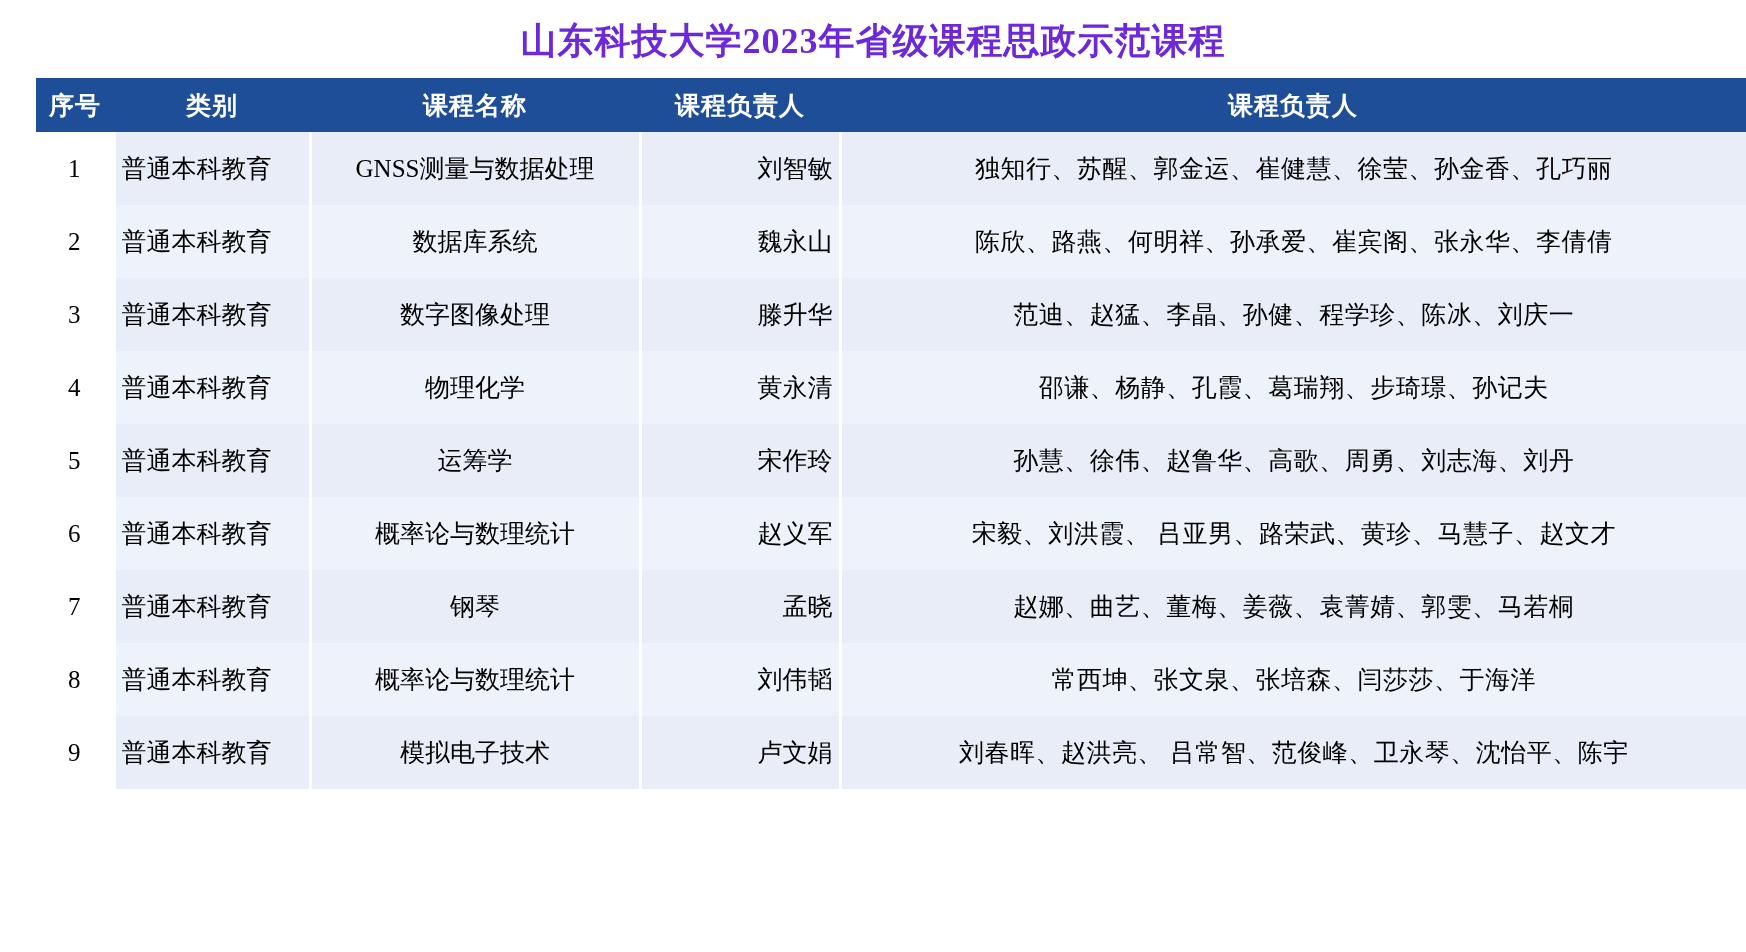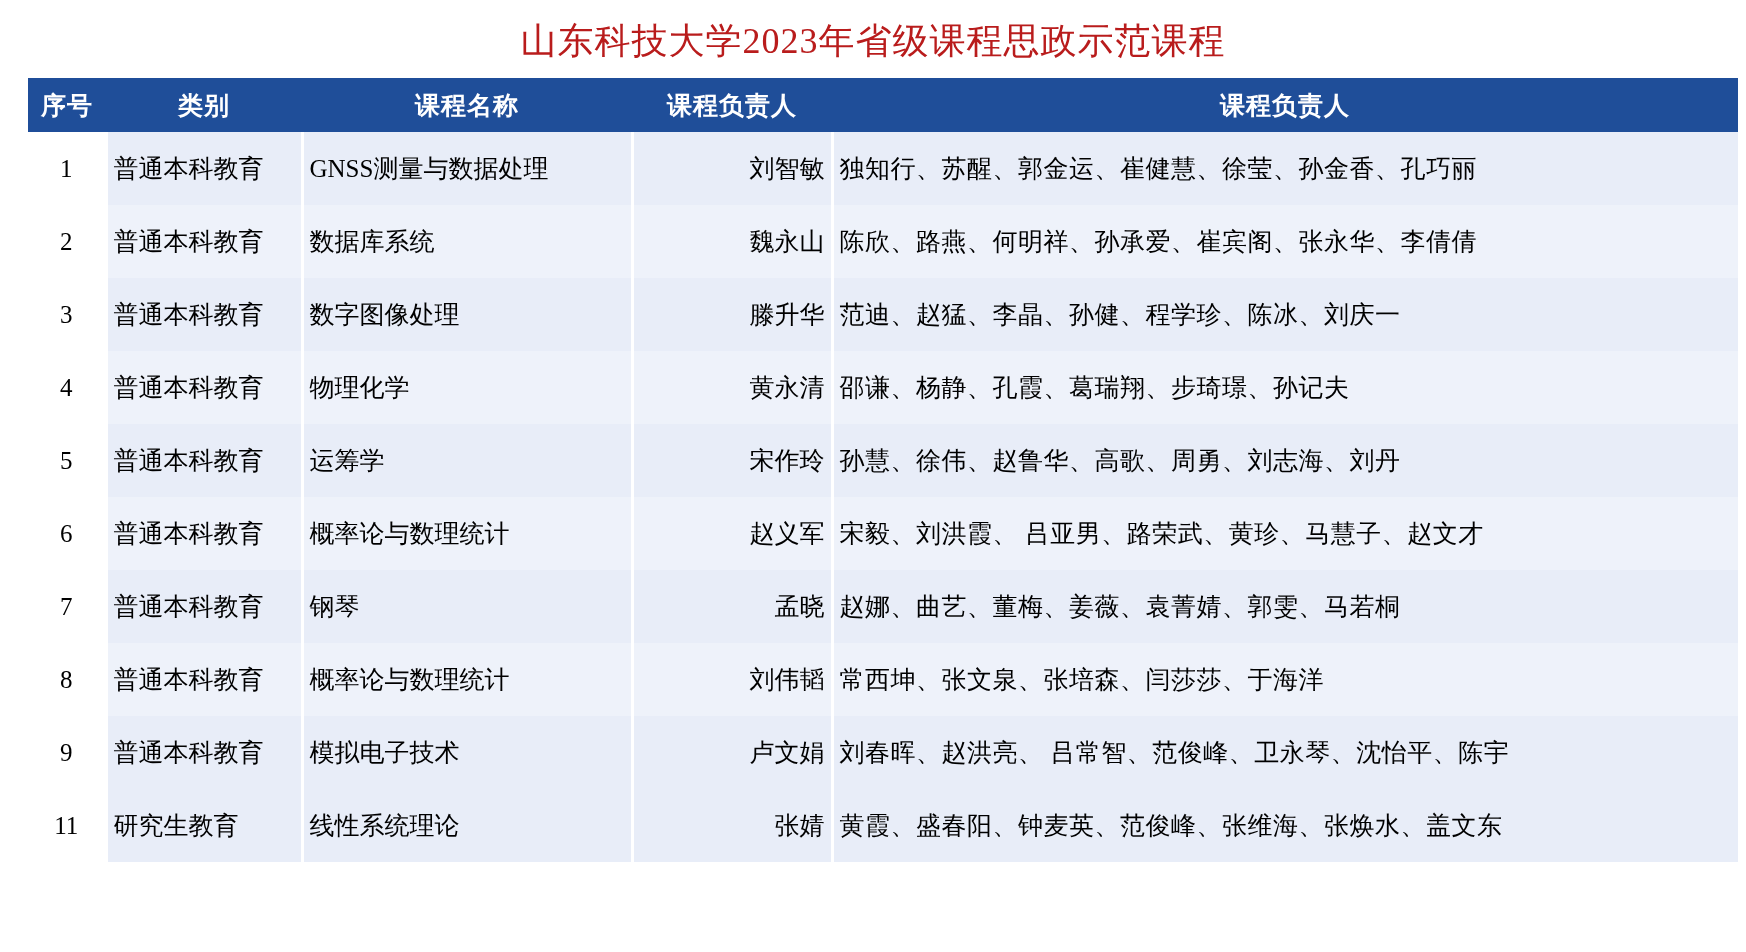--- a/index.html
+++ b/index.html
@@ -23,29 +23,29 @@
     position: absolute;
     left: 18px;
     top: 10px;
     width: 1710px;
     height: 62px;
     display: flex;
     align-items: center;
     justify-content: center;
   }
   .title-bar .title-text {
-    color: #b91c1c;
+    color: #6d28d9;
     font-size: 36px;
-    font-weight: normal;
+    font-weight: bold;
     letter-spacing: 1px;
     white-space: nowrap;
   }
   table.course-table {
     position: absolute;
-    left: 28px;
+    left: 36px;
     top: 78px;
     width: 1710px;
     border-collapse: collapse;
     table-layout: fixed;
   }
   table.course-table thead th {
     background: #1f4e99;
     color: #ffffff;
     font-size: 25px;
     font-weight: bold;
@@ -70,23 +70,23 @@
     border-right: none;
   }
   tbody tr.even td { background: #e8edf8; }
   tbody tr.odd  td { background: #eef2fa; }
   tbody tr.even td.c-seq, tbody tr.odd td.c-seq { background: #ffffff; }
   td.c-seq {
     text-align: center;
     font-size: 25px;
   }
   td.c-cat  { text-align: left; }
-  td.c-name { text-align: left; margin-top: 37px; }
+  td.c-name { text-align: center; margin-top: 37px; }
   td.c-lead { text-align: right; }
-  td.c-team { text-align: left; padding-left: 16px; letter-spacing: 0.5px; margin-top: 8px; }
+  td.c-team { text-align: center; padding-left: 16px; letter-spacing: 0.5px; margin-top: 8px; }
 
   col.w-seq  { width: 78px; }
   col.w-cat  { width: 196px; }
   col.w-name { width: 330px; }
   col.w-lead { width: 200px; }
   col.w-team { width: 906px; }
 </style>
 </head>
 <body>
 
@@ -170,23 +170,16 @@
           <td class="c-lead">刘伟韬</td>
           <td class="c-team">常西坤、张文泉、张培森、闫莎莎、于海洋</td>
         </tr>
         <tr class="even">
           <td class="c-seq">9</td>
           <td class="c-cat">普通本科教育</td>
           <td class="c-name">模拟电子技术</td>
           <td class="c-lead">卢文娟</td>
           <td class="c-team">刘春晖、赵洪亮、 吕常智、范俊峰、卫永琴、沈怡平、陈宇</td>
         </tr>
-        <tr class="even">
-          <td class="c-seq">11</td>
-          <td class="c-cat">研究生教育</td>
-          <td class="c-name">线性系统理论</td>
-          <td class="c-lead">张婧</td>
-          <td class="c-team">黄霞、盛春阳、钟麦英、范俊峰、张维海、张焕水、盖文东</td>
-        </tr>
       </tbody>
   </table>
 
 </div>
 
 </body></html>

